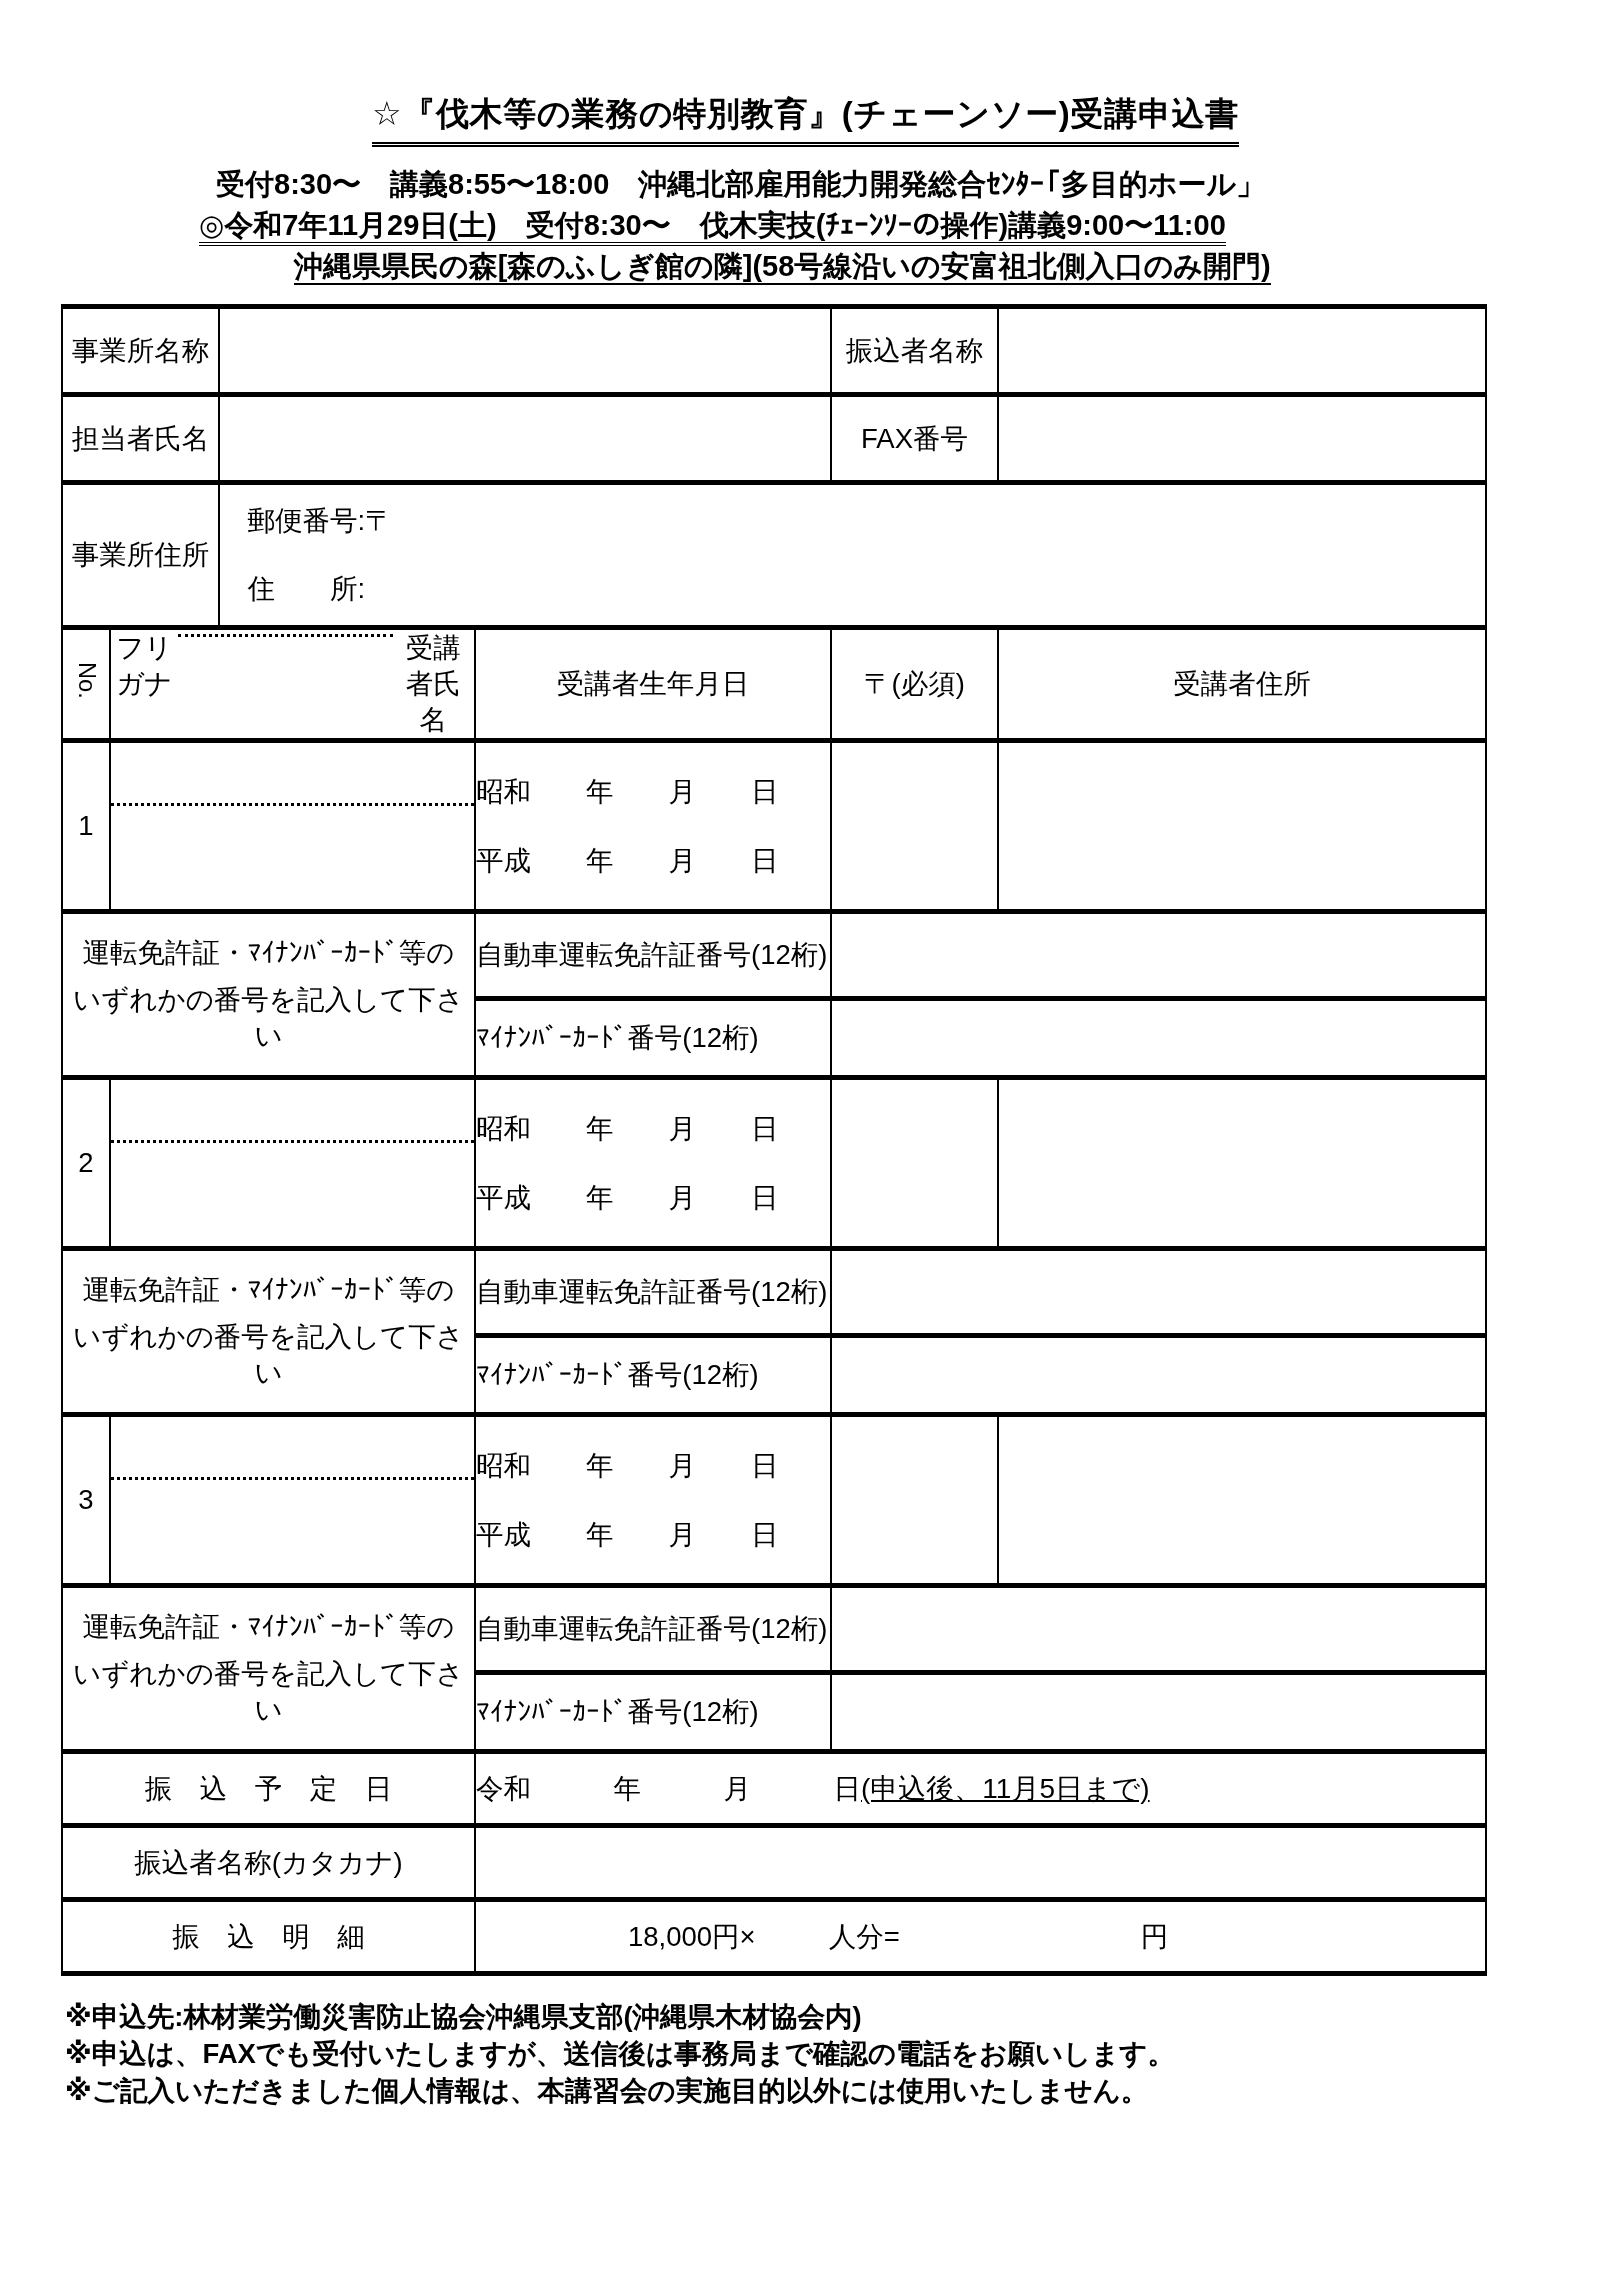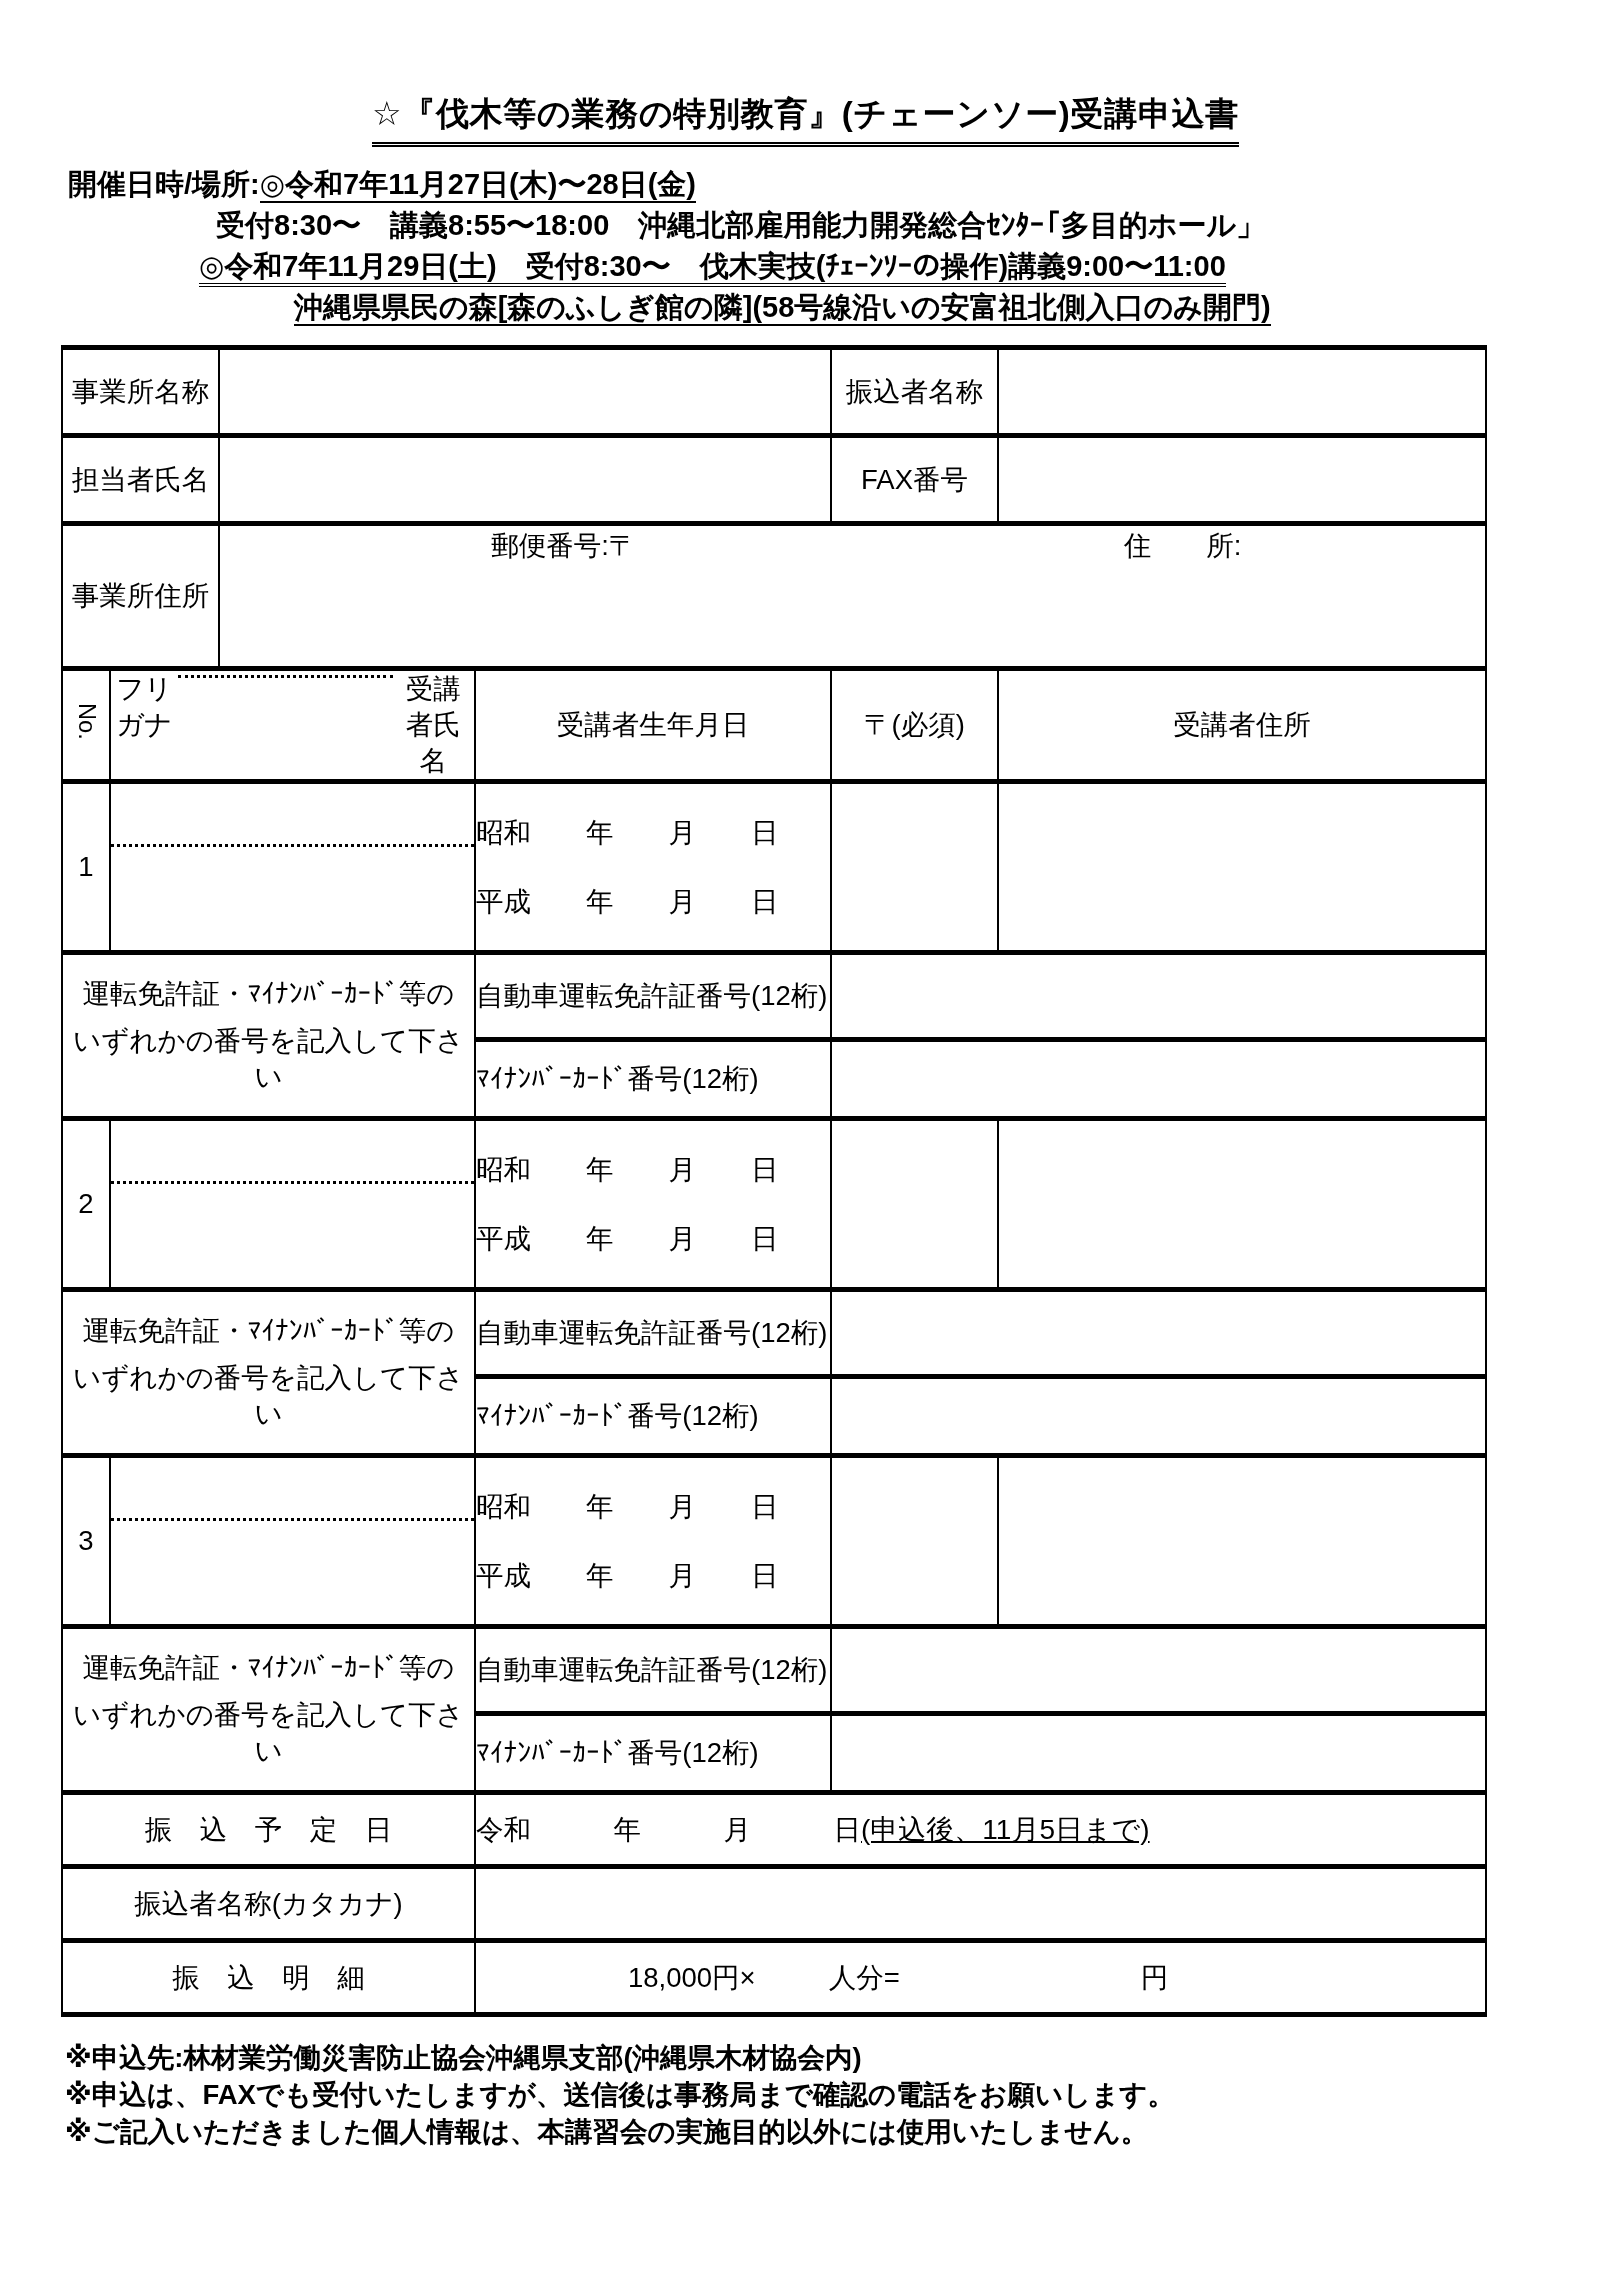--- a/index.html
+++ b/index.html
@@ -31,21 +31,21 @@
   tr.h135{height:88px;}
   tr.h222{height:145px;}
   tr.hhead{height:87px;}
   tr.prow{height:171px;}
   tr.licA{height:87px;}
   tr.licB{height:79px;}
   tr.pay{height:74px;}
 
   td.lbl{text-align:center;}
   td.addr-cell{vertical-align:top;}
-  .addr-wrap{height:137px;display:flex;flex-direction:row;justify-content:space-around;padding-left:27.5px;}
+  .addr-wrap{height:137px;display:flex;flex-direction:column;justify-content:space-around;padding-left:27.5px;}
 
   td.no-cell{text-align:center;}
   .vert{writing-mode:vertical-rl;text-orientation:mixed;font-size:23.6px;display:inline-block;}
   td.num{font-size:27.5px;text-align:center;}
 
   td.name-head{text-align:center;font-size:29px;padding:0;}
   .nh-wrap{display:flex;flex-direction:row;justify-content:flex-end;height:100%;}
   .dotline{border-top:3.3px dotted #000;width:100%;margin:3.9px 0;}
   td.name-cell{position:relative;}
   .dotline-abs{position:absolute;left:0;right:0;top:36%;border-top:3.3px dotted #000;}
@@ -75,21 +75,20 @@
   .fax-u{border-bottom:2.6px solid #000;padding-bottom:1.3px;}
 </style>
 </head>
 <body>
 
 <div class="page">
 
   <h1 class="title"><span class="tspan">☆『伐木等の業務の特別教育』(チェーンソー)受講申込書</span></h1>
 
   <div class="info">
-    <div class="l1"><span>開催日時/場所:</span><span class="ul">◎令和7年11月27日(木)〜28日(金)</span></div>
     <div class="l2">受付8:30〜　講義8:55〜18:00　沖縄北部雇用能力開発総合ｾﾝﾀｰ「多目的ホール」</div>
     <div class="l3"><span class="ul2">◎令和7年11月29日(土)　受付8:30〜　伐木実技(ﾁｪｰﾝｿｰの操作)講義9:00〜11:00</span></div>
     <div class="l4"><span class="ul">沖縄県県民の森[森のふしぎ館の隣](58号線沿いの安富祖北側入口のみ開門)</span></div>
   </div>
 
   <table class="form">
     <colgroup>
       <col style="width:48px">
         <col style="width:109px">
         <col style="width:256px">

